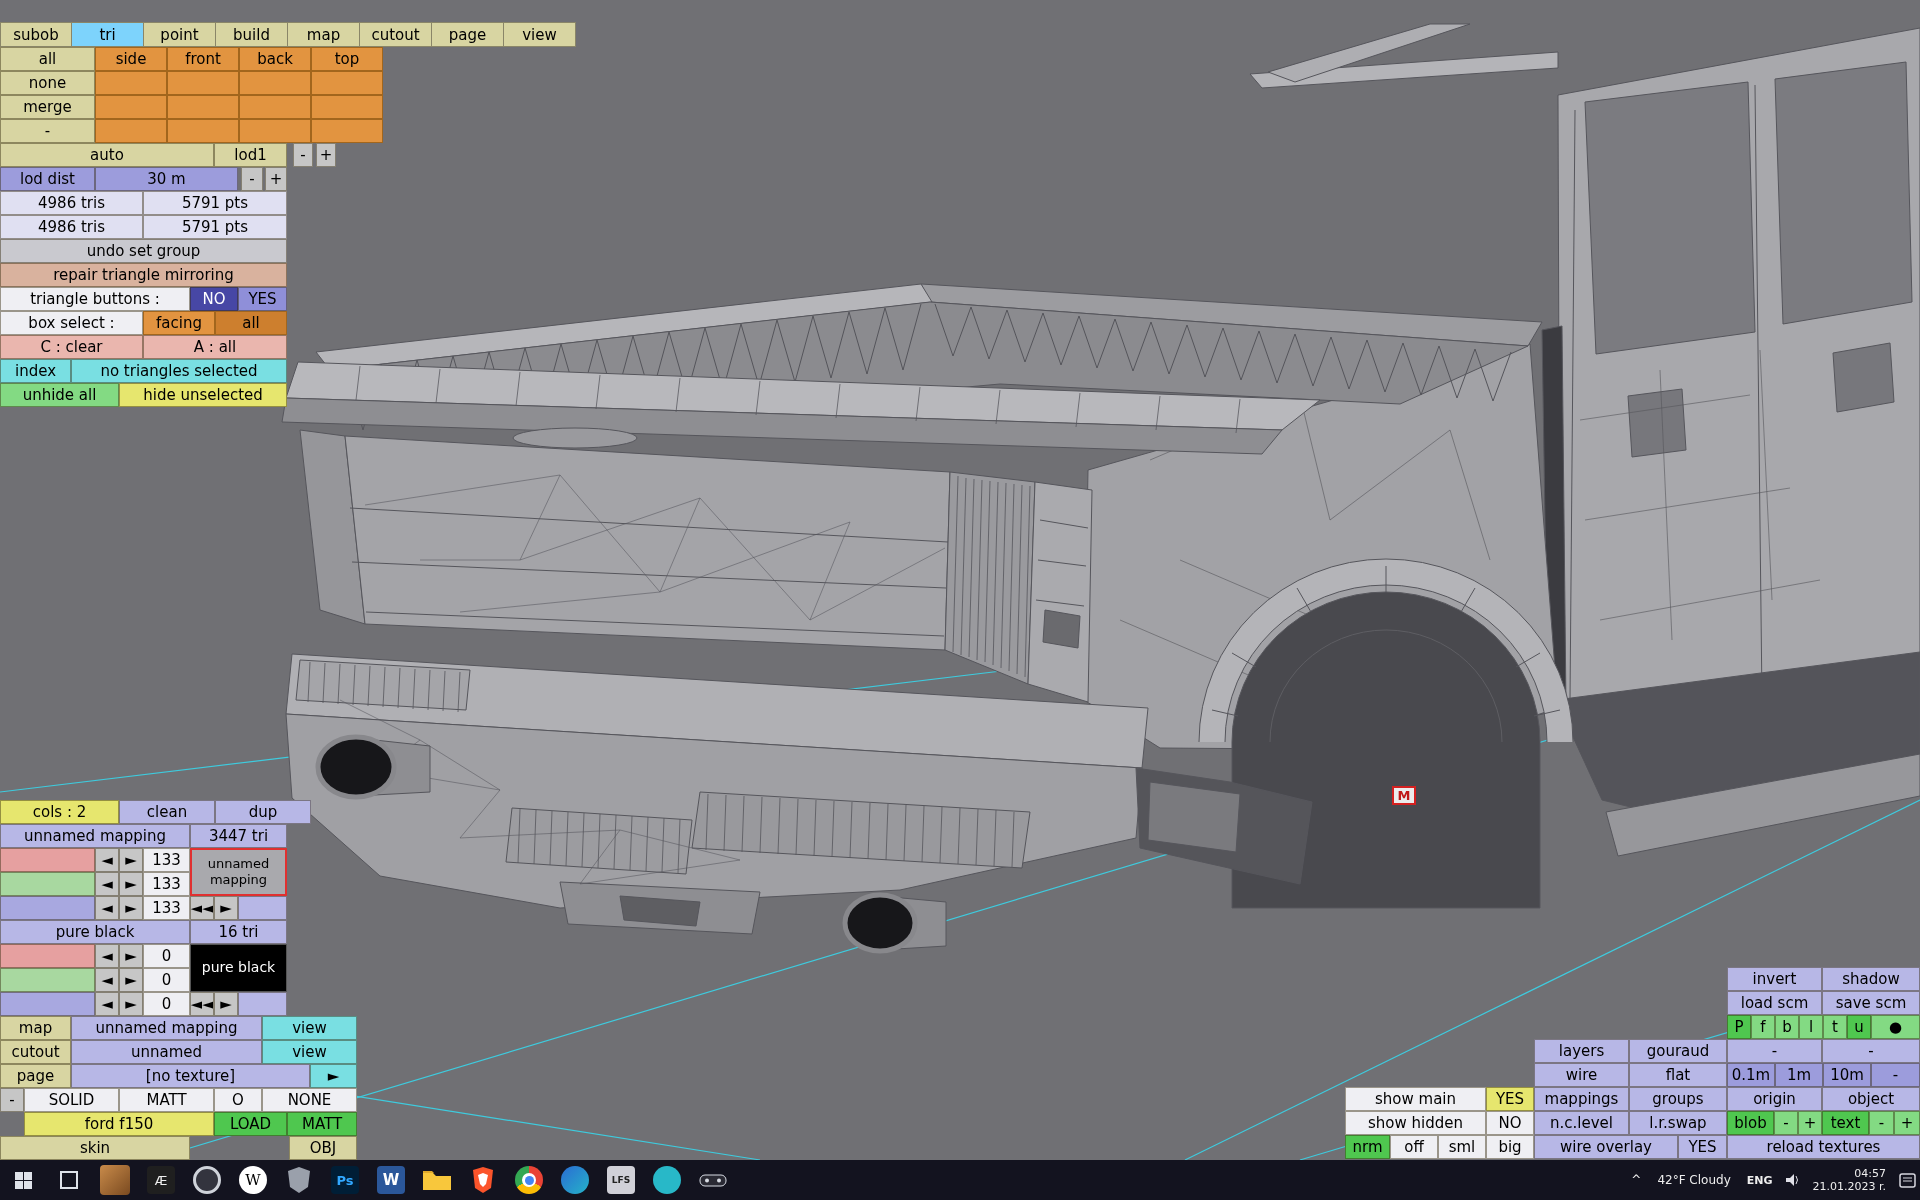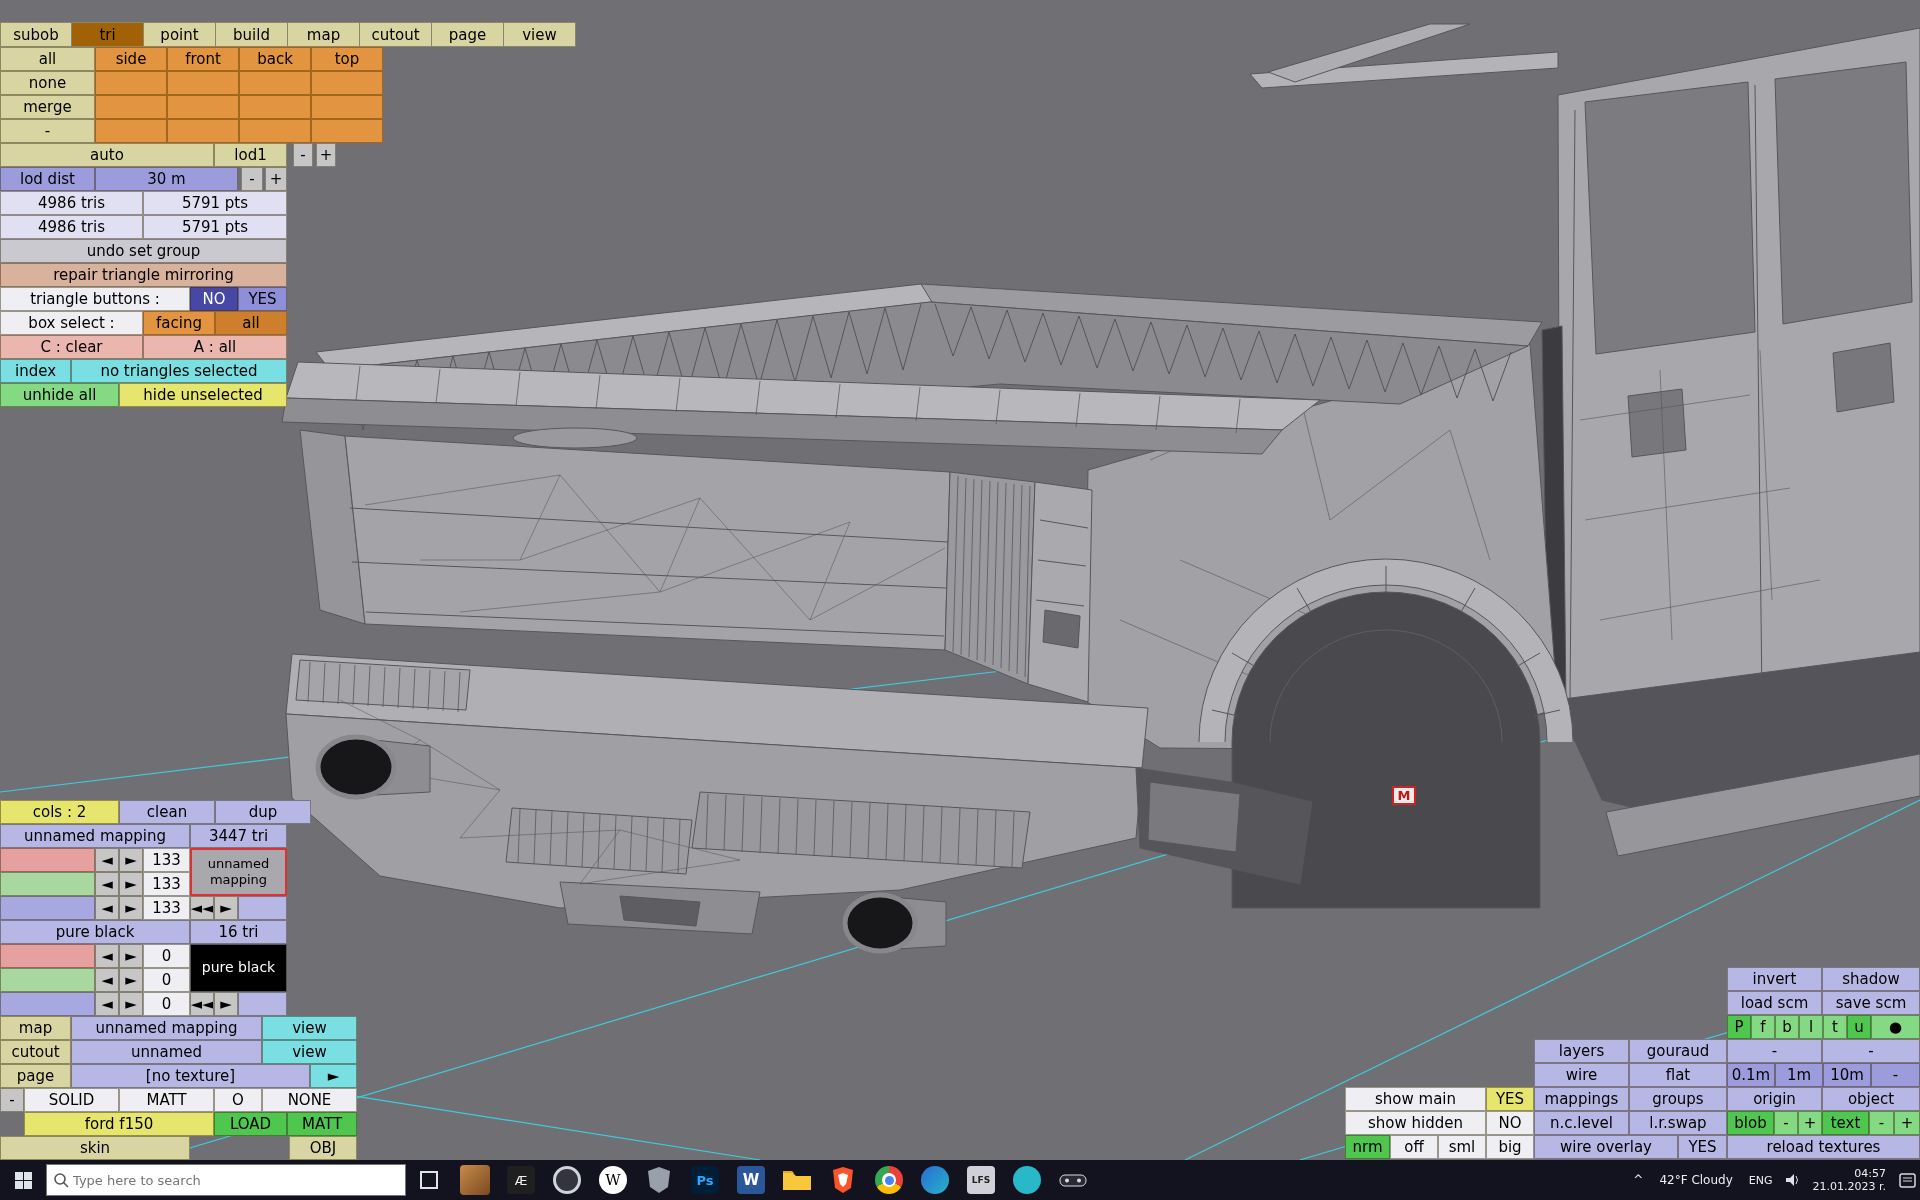--- a/index.html
+++ b/index.html
@@ -14,21 +14,21 @@
   .appicon { width:13px; height:13px; margin:0 5px 0 6px; background:linear-gradient(135deg,#7a5ad0,#2bb3a8); }
   .wtitle { font-size:12px; color:#222; }
   .wbtns { margin-left:auto; display:flex; height:22px; }
   .wbtn { width:44px; height:22px; display:flex; align-items:center; justify-content:center; font-size:13px; color:#222; }
 
   
   .menubar { position:absolute; left:0; top:22px; height:25px; display:flex; z-index:40; }
   .tab { width:72px; height:25px; display:flex; align-items:center; justify-content:center;
          font-size:15px; background:#d8d5a2; border:1px solid #8a8668; border-left:none; color:#000; }
   .tab:first-child { border-left:1px solid #8a8668; }
-  .tab.active { background:#a16207; }
+  .tab.active { background:#7dd3fc; }
 
   .panel { position:absolute; z-index:30; }
   .row { display:flex; }
   .c { display:flex; align-items:center; justify-content:center; height:24px; font-size:15px;
        border:1px solid rgba(50,40,10,.45); color:#000; white-space:nowrap; overflow:hidden; }
   .khaki  { background:#d8d5a2; }
   .orange { background:#e29440; border-color:#a2661d; }
   .orangeD{ background:#cd7f2e; border-color:#a2661d; }
   .purp   { background:#9c9cdc; }
   .lav    { background:#b7b7e6; }
@@ -414,27 +414,20 @@
 
   <div class="taskbar">
     <div class="startbtn">
       <div class="winlogo">
           <div></div>
           <div></div>
           <div></div>
           <div></div>
         </div>
     </div>
-    <div class="search">
-      <svg width="26" height="16">
-        <circle cx="13" cy="7" r="5" fill="none" stroke="#555" stroke-width="1.6"></circle>
-        <line x1="16.5" y1="10.5" x2="21" y2="15" stroke="#555" stroke-width="1.6"></line>
-      </svg>
-      <input type="text" placeholder="Type here to search" style="">
-    </div>
     <div class="ticon">
       <div style="width:18px;height:18px;border:2px solid #dfe3ea"></div>
     </div>
     <div class="ticon">
       <div class="sq" style="width:30px;height:30px;background:linear-gradient(135deg,#c98b4a,#7a4a20)"></div>
     </div>
     <div class="ticon">
       <div class="sq" style="width:28px;height:28px;background:#1f1f1f;color:#eee;font-size:13px">Æ</div>
     </div>
     <div class="ticon">
@@ -485,21 +478,21 @@
     <div class="ticon">
       <svg width="30" height="20">
           <rect x="2" y="5" width="26" height="11" rx="5" fill="#2a2a34" stroke="#d8dce4"></rect>
           <circle cx="9" cy="10.5" r="2" fill="#d8dce4"></circle>
           <circle cx="21" cy="10.5" r="2" fill="#d8dce4"></circle>
         </svg>
     </div>
     <div class="tray">
       <span class="trtext">^</span>
       <span class="trtext">42°F Cloudy</span>
-      <span class="trtext" style="font-weight:normal;font-size:11px">ENG</span>
+      <span class="trtext" style="font-weight:bold;font-size:11px">ENG</span>
       <span class="ticon" style="width:24px">
         <svg width="16" height="14">
             <path d="M1,5 h4 l4,-4 v12 l-4,-4 h-4 z" fill="#e0e0e8"></path>
             <path d="M11,3 q3,4 0,8" stroke="#e0e0e8" fill="none"></path>
           </svg>
       </span>
       <div class="clock">
         <div>04:57</div>
         <div>21.01.2023 r.</div>
       </div>

